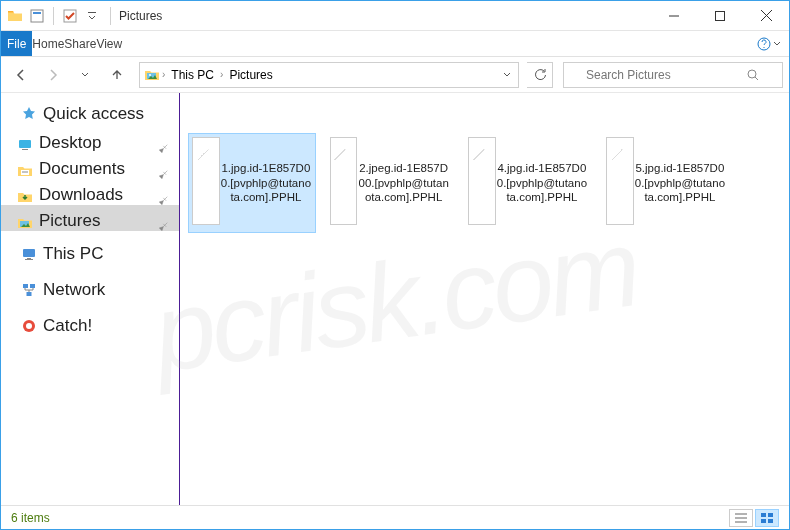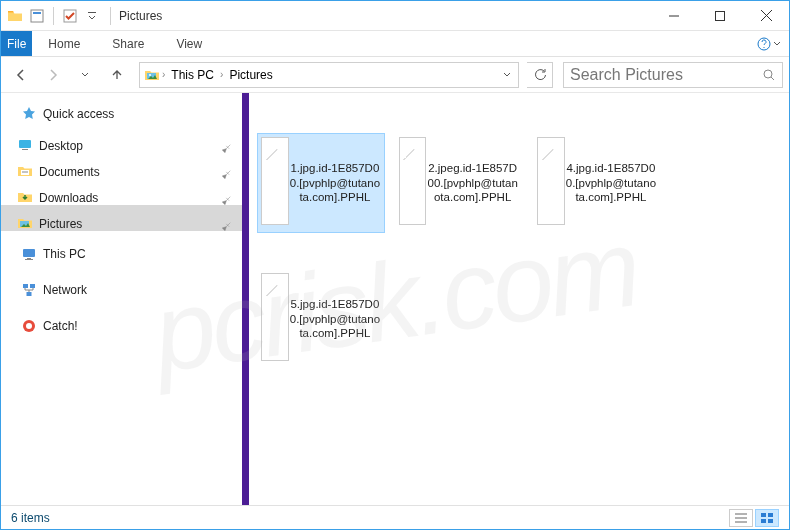--- a/index.html
+++ b/index.html
@@ -6,48 +6,48 @@
 body { width: 790px; height: 530px; background: #fff; border: 1px solid #3aa0e8; overflow: hidden; position: relative; }
 .titlebar { height: 30px; background: #fff; display: flex; align-items: center; border-bottom: 1px solid #e5e5e5; }
 .titlebar .ticons { display: flex; align-items: center; gap: 2px; padding: 0 4px; }
 .ticon { width: 20px; height: 20px; display: flex; align-items: center; justify-content: center; }
 .titlebar .sep { width: 1px; height: 18px; background: #d0d0d0; margin: 0 4px; }
 .titlebar .title { font-size: 12px; color: #333; padding-left: 4px; }
 .titlebar .wbtns { margin-left: auto; display: flex; }
 .wbtn { width: 46px; height: 29px; display: flex; align-items: center; justify-content: center; }
 .ribbon { height: 26px; display: flex; align-items: stretch; border-bottom: 1px solid #e1e1e1; font-size: 12px; }
 .ribbon .file { background: #1979ca; color: #fff; padding: 0 6px; display: flex; align-items: center; }
-.ribbon .tab { padding: 0 16px; display: flex; align-items: center; color: #444; }
+.ribbon .tab { padding: 0 0; display: flex; align-items: center; color: #444; }
 .ribbon .helpq { margin-left: auto; width: 40px; display:flex; align-items:center; justify-content:center; color:#1979ca;}
 .navbar { height: 36px; display: flex; align-items: center; padding: 0 6px; gap: 4px; border-bottom: 1px solid #e8e8e8; }
 .navbtn { width: 28px; height: 28px; display: flex; align-items: center; justify-content: center; color: #555; border-radius:2px; }
 .navbtn.disabled { color: #b8b8b8; }
 .addrbar { flex: 1; height: 26px; border: 1px solid #cfcfcf; display: flex; align-items: center; padding: 0 4px; font-size: 12px; margin: 0 4px; }
 .addrbar .crumb { display: flex; align-items: center; gap: 4px; padding: 0 4px; }
 .addrbar .carrot { color: #888; font-size: 10px; padding: 0 2px; }
 .refbtn { width:26px; height:26px; border:1px solid #cfcfcf; border-left:none; display:flex;align-items:center;justify-content:center; margin-right:6px;}
-.searchbox { width: 220px; height: 26px; border: 1px solid #cfcfcf; display: flex; align-items: center; padding: 0 6px; font-size: 16px; color: #777; }
+.searchbox { width: 220px; height: 26px; border: 1px solid #cfcfcf; display: flex; align-items: center; padding: 0 22px; font-size: 12px; color: #777; }
 .searchbox .sicon { margin-left:auto; color:#888;}
 .body { display: flex; height: 414px; position:relative;}
-.sidebar { width: 248px; border-right: 7px solid #4c1d95; padding-top: 8px; font-size: 12px; overflow:hidden;}
+.sidebar { width: 179px; border-right: 1px solid #4c1d95; padding-top: 8px; font-size: 17px; overflow:hidden;}
 .tree-item { display:flex; align-items:center; height:26px; padding-left: 20px; gap:6px; color:#222;}
 .tree-item.sub { padding-left: 16px; align-items: flex-end; }
 .tree-item.sel { background: #d8d8d8; }
 .tree-item .pin { margin-left:auto; margin-right:10px; color:#999; font-size:11px; transform: rotate(45deg); display:inline-block;}
 .tree-item.cat { margin-top: 10px; }
 .tree-item.cat.first { margin-top: 0; }
 .ficon { width:16px; height:16px; display:flex; align-items:center; justify-content:center; }
 .content { flex: 1; padding: 8px; display: flex; flex-wrap: wrap; align-content: flex-start; gap: 4px 10px; position:relative;}
 .file-item { width: 128px; display: flex; flex-direction: row; align-items: center; padding: 4px; margin-top: 32px; }
 .file-item.sel { background: #cce8ff; border: 1px solid #99d1ff; padding: 3px; }
 .file-thumb { width: 72px; height: 88px; background: #fff; border: 1px solid #ccc; position: relative; margin-bottom: 4px; }
 .file-thumb::before { content: ""; position: absolute; top: 0; right: 0; width: 22px; height: 22px; background: linear-gradient(135deg, transparent 50%, #ddd 50%, #ddd 53%, #fff 53%); }
 .file-thumb::after { content:""; position:absolute; top:0; right:0; border-style:solid; border-width: 0 22px 22px 0; border-color: transparent #fff transparent transparent;}
 .file-name { font-size: 11.5px; text-align: center; line-height: 1.3; word-break: break-all; color: #222; max-width:124px;}
-.statusbar { position:absolute; bottom:0; left:0; right:0; height: 24px; border-top: 1px solid #e1e1e1; display:flex; align-items:center; padding: 0 10px; font-size: 12px; color:#0c4a6e; background:#fff;}
+.statusbar { position:absolute; bottom:0; left:0; right:0; height: 24px; border-top: 1px solid #e1e1e1; display:flex; align-items:center; padding: 0 10px; font-size: 12px; color:#4d7c0f; background:#fff;}
 .statusbar .viewbtns { margin-left:auto; display:flex; gap:2px;}
 .vwbtn { width:24px; height:18px; border:1px solid #ccc; display:flex;align-items:center;justify-content:center; font-size:10px;}
 .vwbtn.active { background:#cce8ff; border-color:#99d1ff;}
 svg { display:block; }
 .watermark { position:absolute; top:50%; left:50%; transform:translate(-50%,-50%) rotate(-8deg); font-size:110px; font-weight:300; color:rgba(180,180,180,0.15); letter-spacing:-4px; pointer-events:none; font-style:italic; white-space:nowrap;}
 </style>
 </head>
 <body>
 
 <div class="titlebar">

